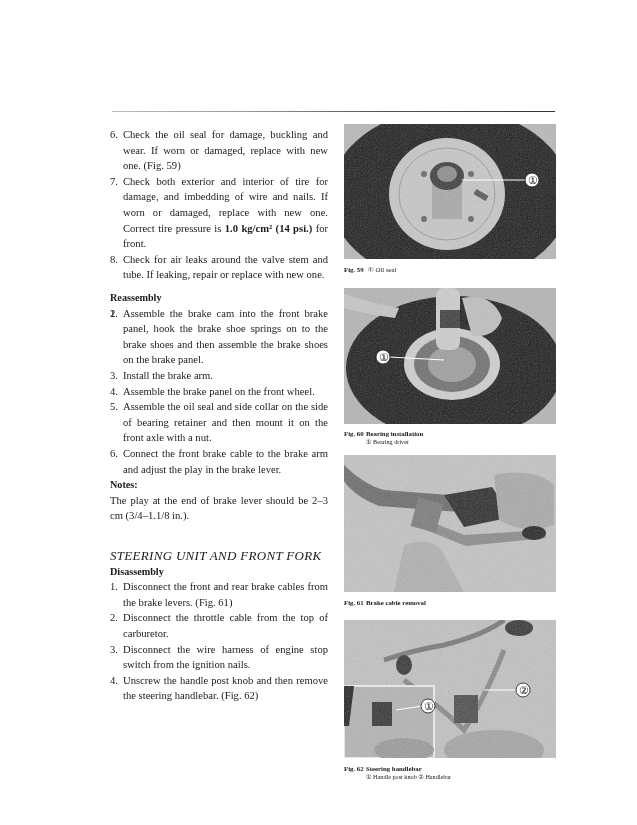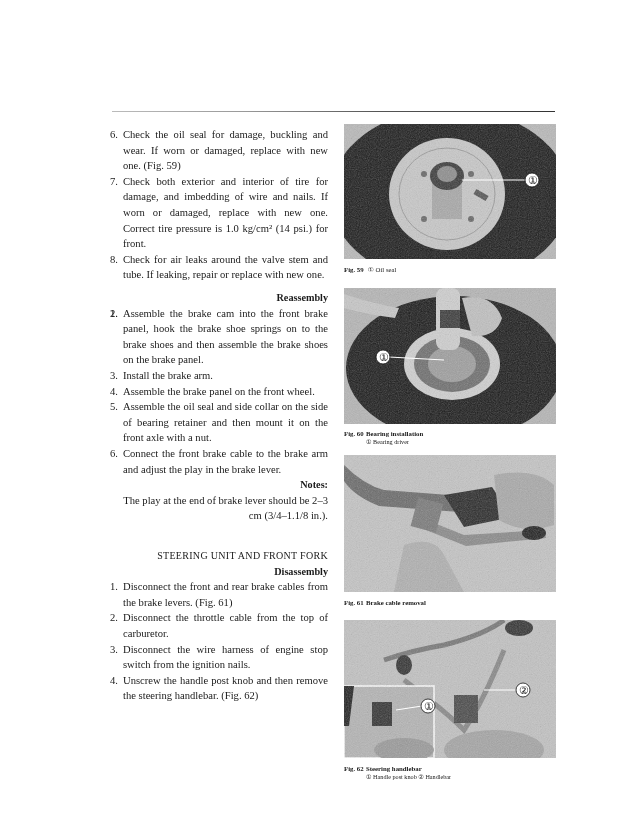--- a/index.html
+++ b/index.html
@@ -2,27 +2,27 @@
 <html><head>
   <meta charset="utf-8">
   <style>
     html, body { margin: 0; padding: 0; background: #ffffff; }
     body { width: 637px; height: 825px; position: relative; overflow: hidden;
            font-family: "Liberation Serif", "DejaVu Serif", serif; color: #1a1a1a; }
     .page-num { position: absolute; left: 538px; top: 96px; font-size: 9px; color: #222; margin-top: 40px; }
     .rule { position: absolute; left: 112px; top: 111px; width: 443px; height: 1px;
             background: linear-gradient(90deg, #bbb 0%, #999 30%, #555 60%, #333 100%); }
     .col { position: absolute; left: 110px; width: 218px; font-size: 10.6px; line-height: 15.6px; }
-    .col p, .col div { margin: 0; text-align: right; }
+    .col p, .col div { margin: 0; }
     ol.steps { list-style: none; margin: 0; padding: 0; }
     ol.steps li { position: relative; padding-left: 13px; text-align: justify; }
     ol.steps li .num { position: absolute; left: 0; top: 0; }
-    .bold { font-weight: normal; margin-top: 40px; }
+    .bold { font-weight: bold; margin-top: 40px; }
     .sub { font-weight: bold; font-size: 10.2px; }
-    .section-title { font-size: 10px; letter-spacing: 0.3px; }
+    .section-title { font-size: 13px; letter-spacing: 0.3px; font-style: italic; }
     .notes-body { font-weight: normal; text-align: justify; }
 
     .fig { position: absolute; left: 344px; width: 212px; overflow: hidden; }
     .fig svg { display: block; }
     .caption { position: absolute; left: 344px; font-size: 6.8px; line-height: 8px; }
     .caption .fignum { font-weight: bold; display: inline-block; width: 22px; }
     .caption .title { font-weight: bold; }
     .caption .legend { padding-left: 22px; font-size: 6.2px; }
     .callout { fill: #fff; stroke: #111; stroke-width: 0.8; }
     .callout-text { font-family: "Liberation Serif", serif; font-size: 11px; fill: #111; }

